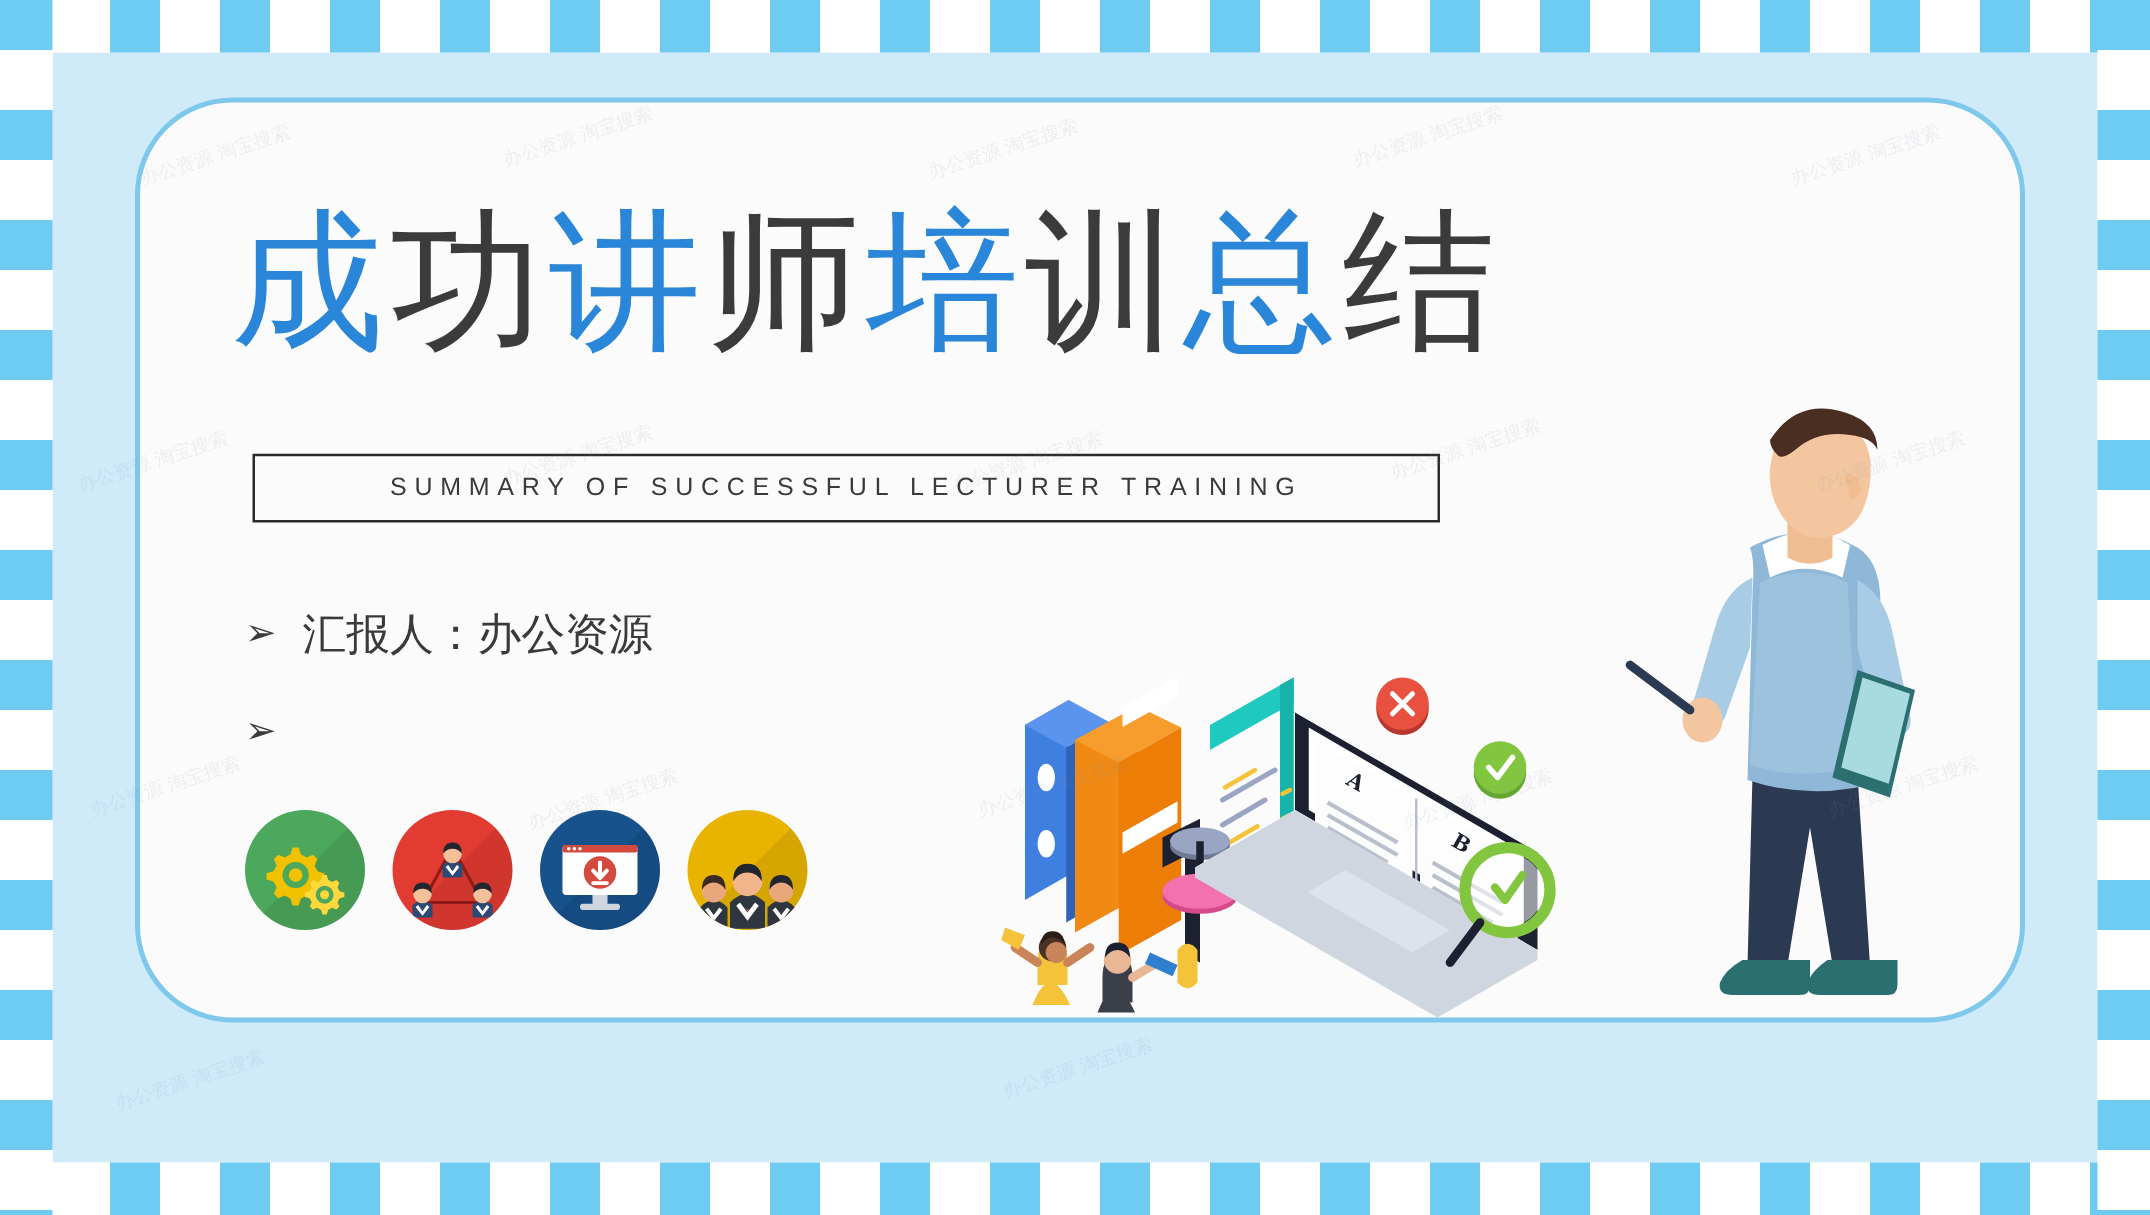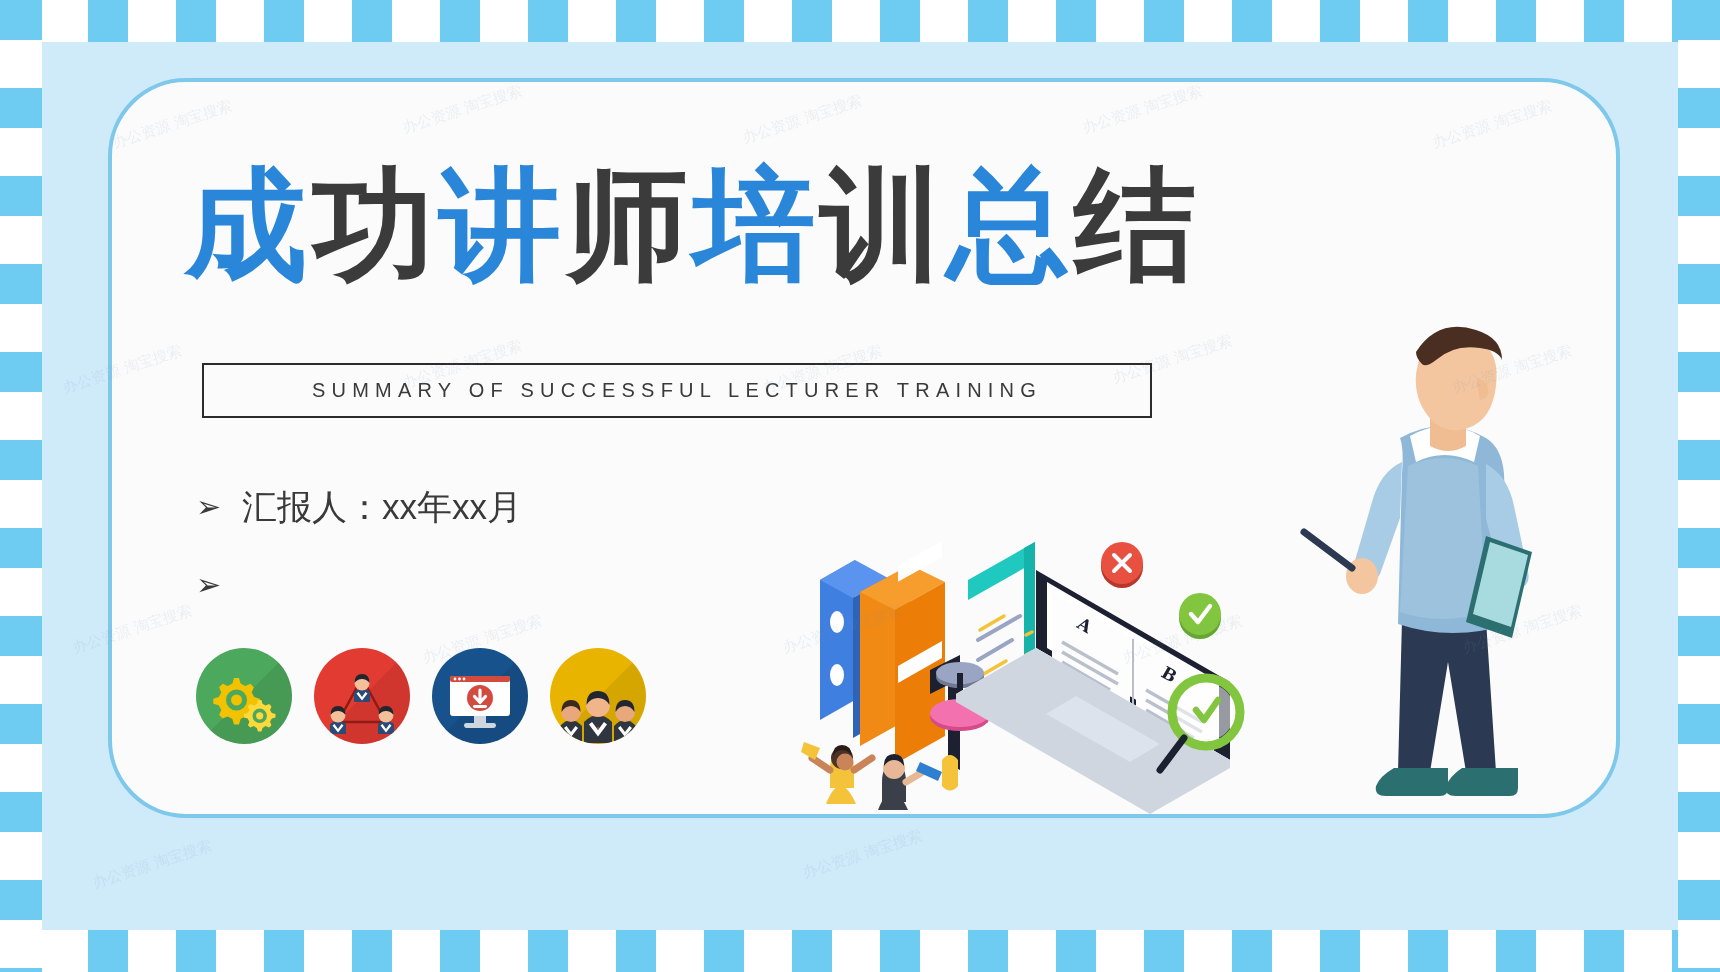--- a/index.html
+++ b/index.html
@@ -77,21 +77,21 @@
     user-select: none;
   }
 
   
   .title {
     position: absolute;
     left: 185px; top: 158px;
     z-index: 6;
     font-family: "Liberation Sans", "DejaVu Sans", sans-serif;
     font-size: 122px;
-    font-weight: 700;
+    font-weight: 400;
     letter-spacing: 5px;
     line-height: 1.1;
     white-space: nowrap;
   }
   .title .b { color: #2a86d8; }
   .title .d { color: #3b3b3b; }
 
   
   .subtitle-box {
     position: absolute;
@@ -207,21 +207,21 @@
 
   <div class="title" id="title-el"><span class="b">成</span><span class="d">功</span><span class="b">讲</span><span class="d">师</span><span class="b">培</span><span class="d">训</span><span class="b">总</span><span class="d">结</span></div>
 
   <div class="subtitle-box">
     <span>SUMMARY OF SUCCESSFUL LECTURER TRAINING</span>
   </div>
 
   <div class="bullets">
     <div class="bullet">
       <span class="marker">➢</span>
-      <span>汇报人：xx年xx月</span>
+      <span>汇报人：办公资源</span>
     </div>
     <div class="bullet">
       <span class="marker">➢</span>
     </div>
   </div>
 
   <div class="icons">
 
     <div class="icon-circle ic-green">
       <svg class="icon-svg" viewBox="0 0 96 96">

